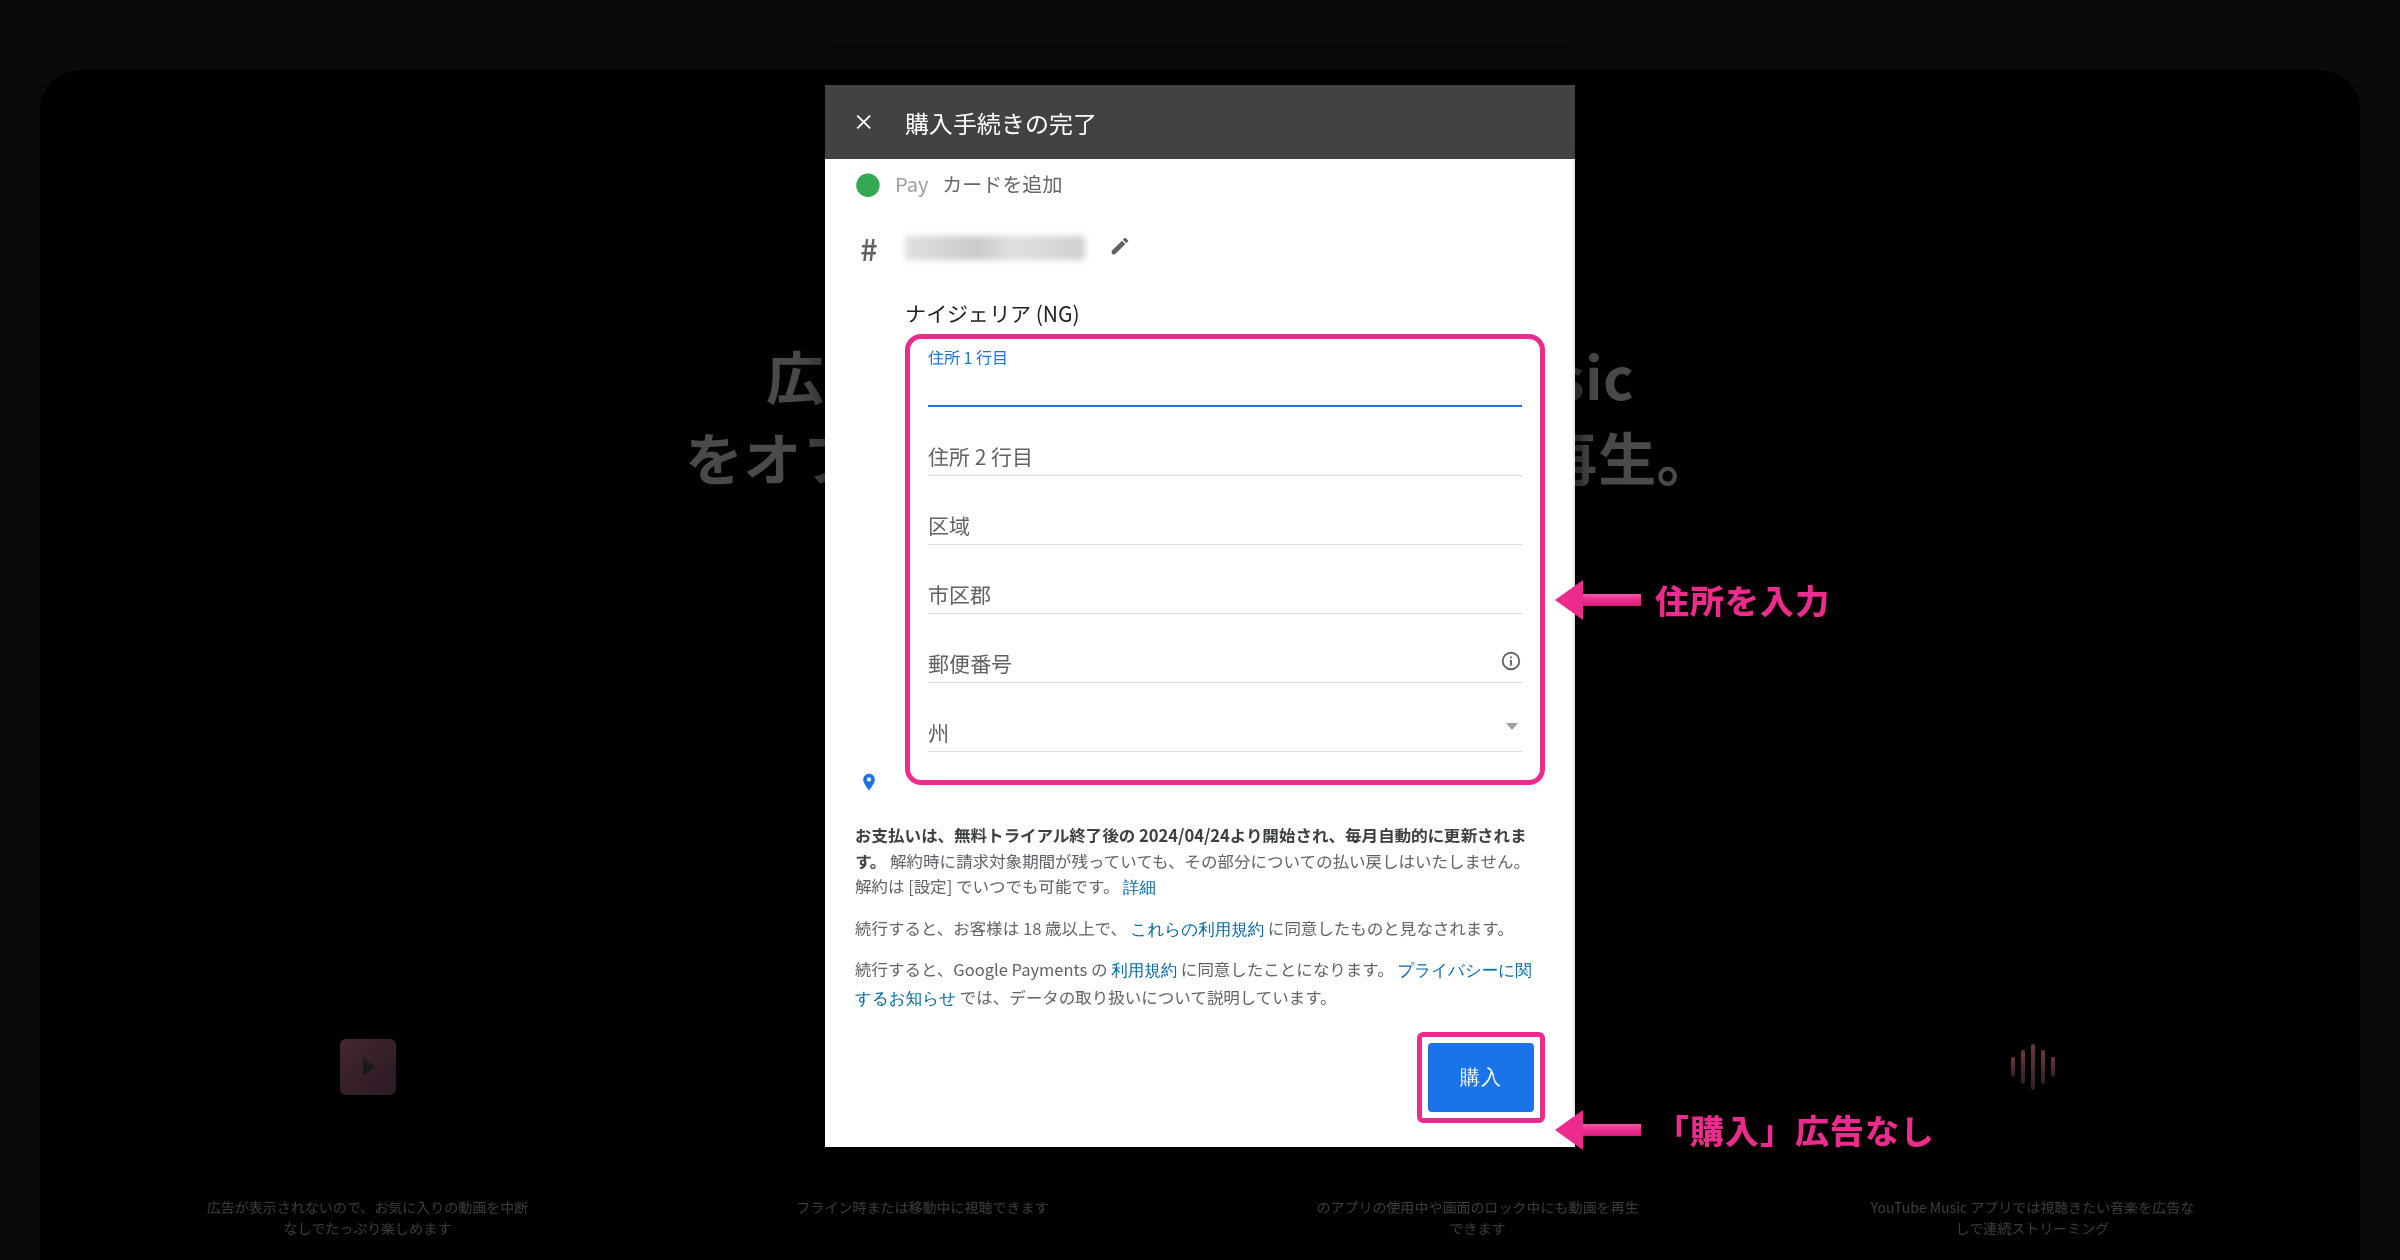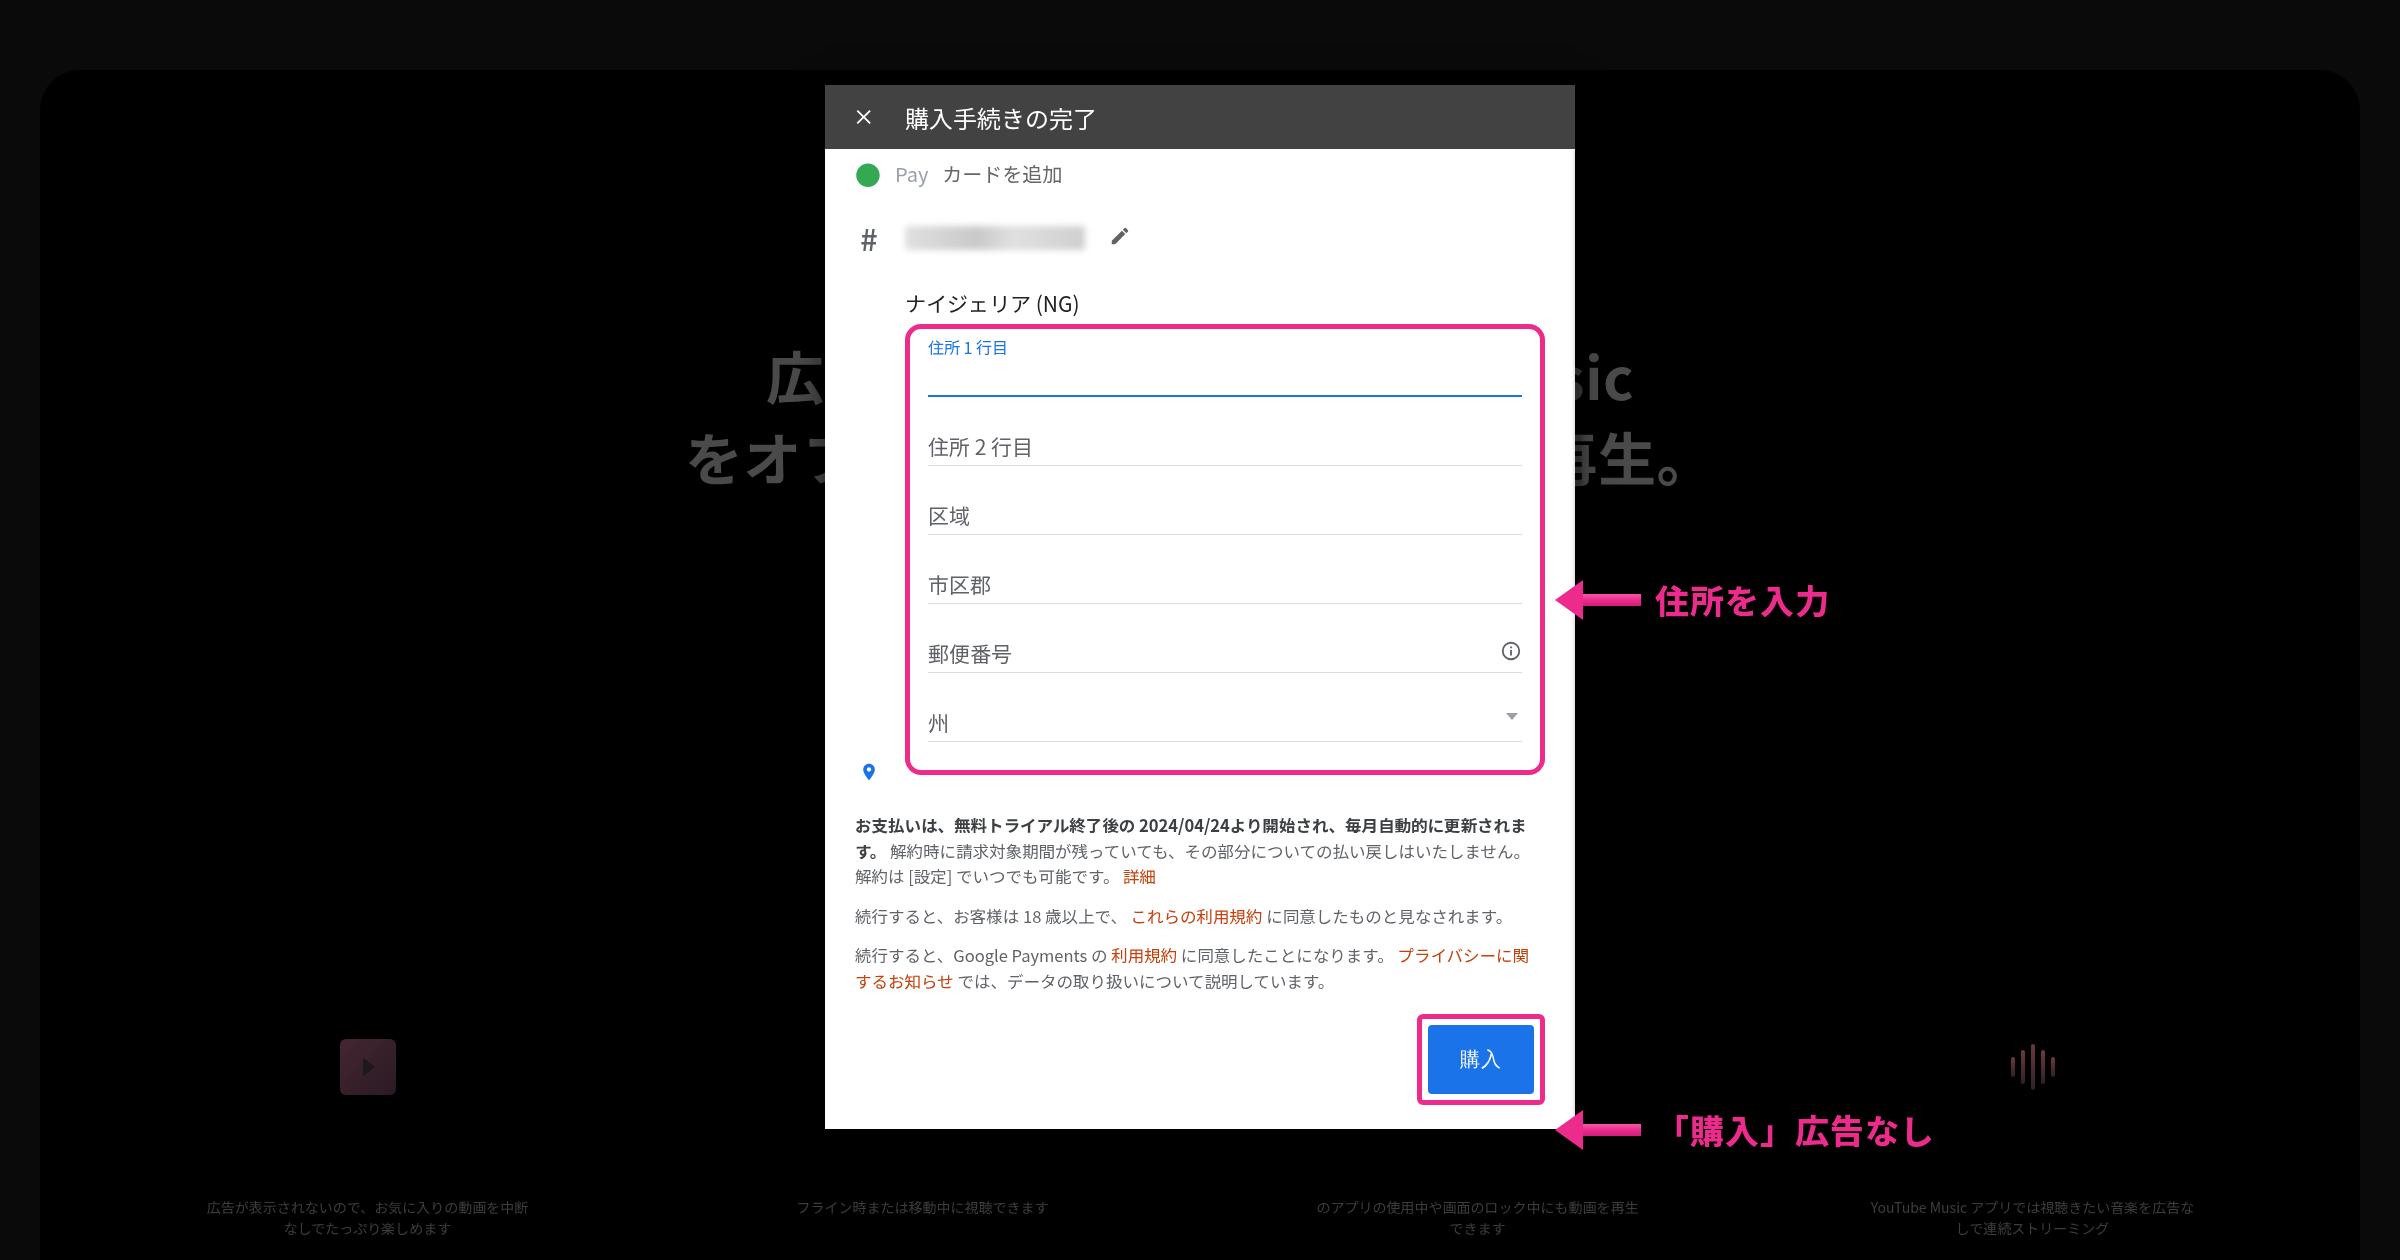--- a/index.html
+++ b/index.html
@@ -99,21 +99,21 @@
     position: absolute;
     left: 825px;
     top: 85px;
     width: 750px;
     background: #fff;
     box-shadow: 0 4px 30px rgba(0,0,0,0.6);
   }
   .modal-header {
     background: #424242;
     color: #fff;
-    height: 64px;
+    height: 74px;
     display: flex;
     align-items: center;
     padding: 12px 20px;
     font-size: 24px;
   }
   .modal-close {
     width: 40px; height: 40px;
     display: flex; align-items: center; justify-content: center;
     cursor: pointer;
     margin-right: 20px;
@@ -211,21 +211,21 @@
     border-top:7px solid #9aa0a6;
   }
 
   .legal {
     font-size: 16.5px;
     line-height: 1.55;
     color: #5f6368;
     margin: 14px 0 0;
   }
   .legal b { color:#3c4043; font-weight:700; }
-  .legal a { color:#c2410c; text-decoration:none; }
+  .legal a { color:#0369a1; text-decoration:none;font-family:Liberation Mono, monospace; }
 
   .buy-wrap {
     display:flex;
     justify-content:flex-end;
     margin-top:20px;
   }
   .buy-frame {
     border: 5px solid #ec2b8c;
     border-radius: 6px;
     padding: 6px;

